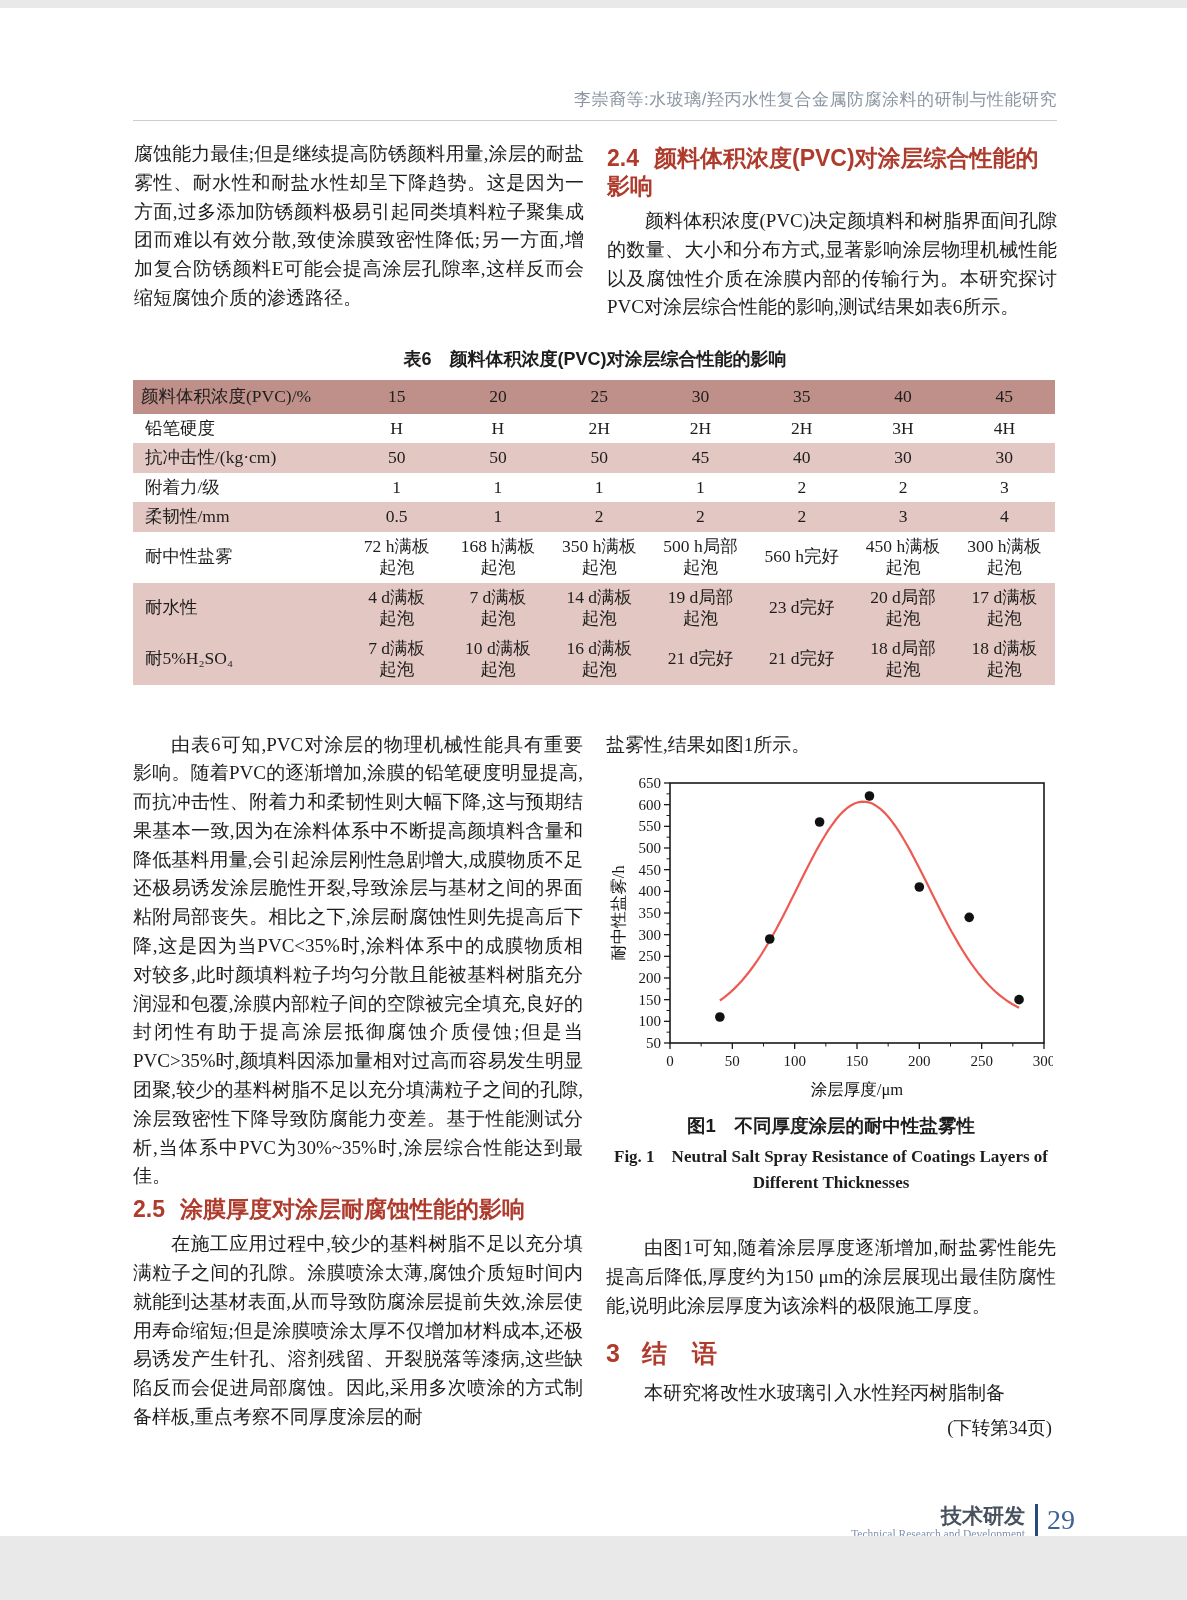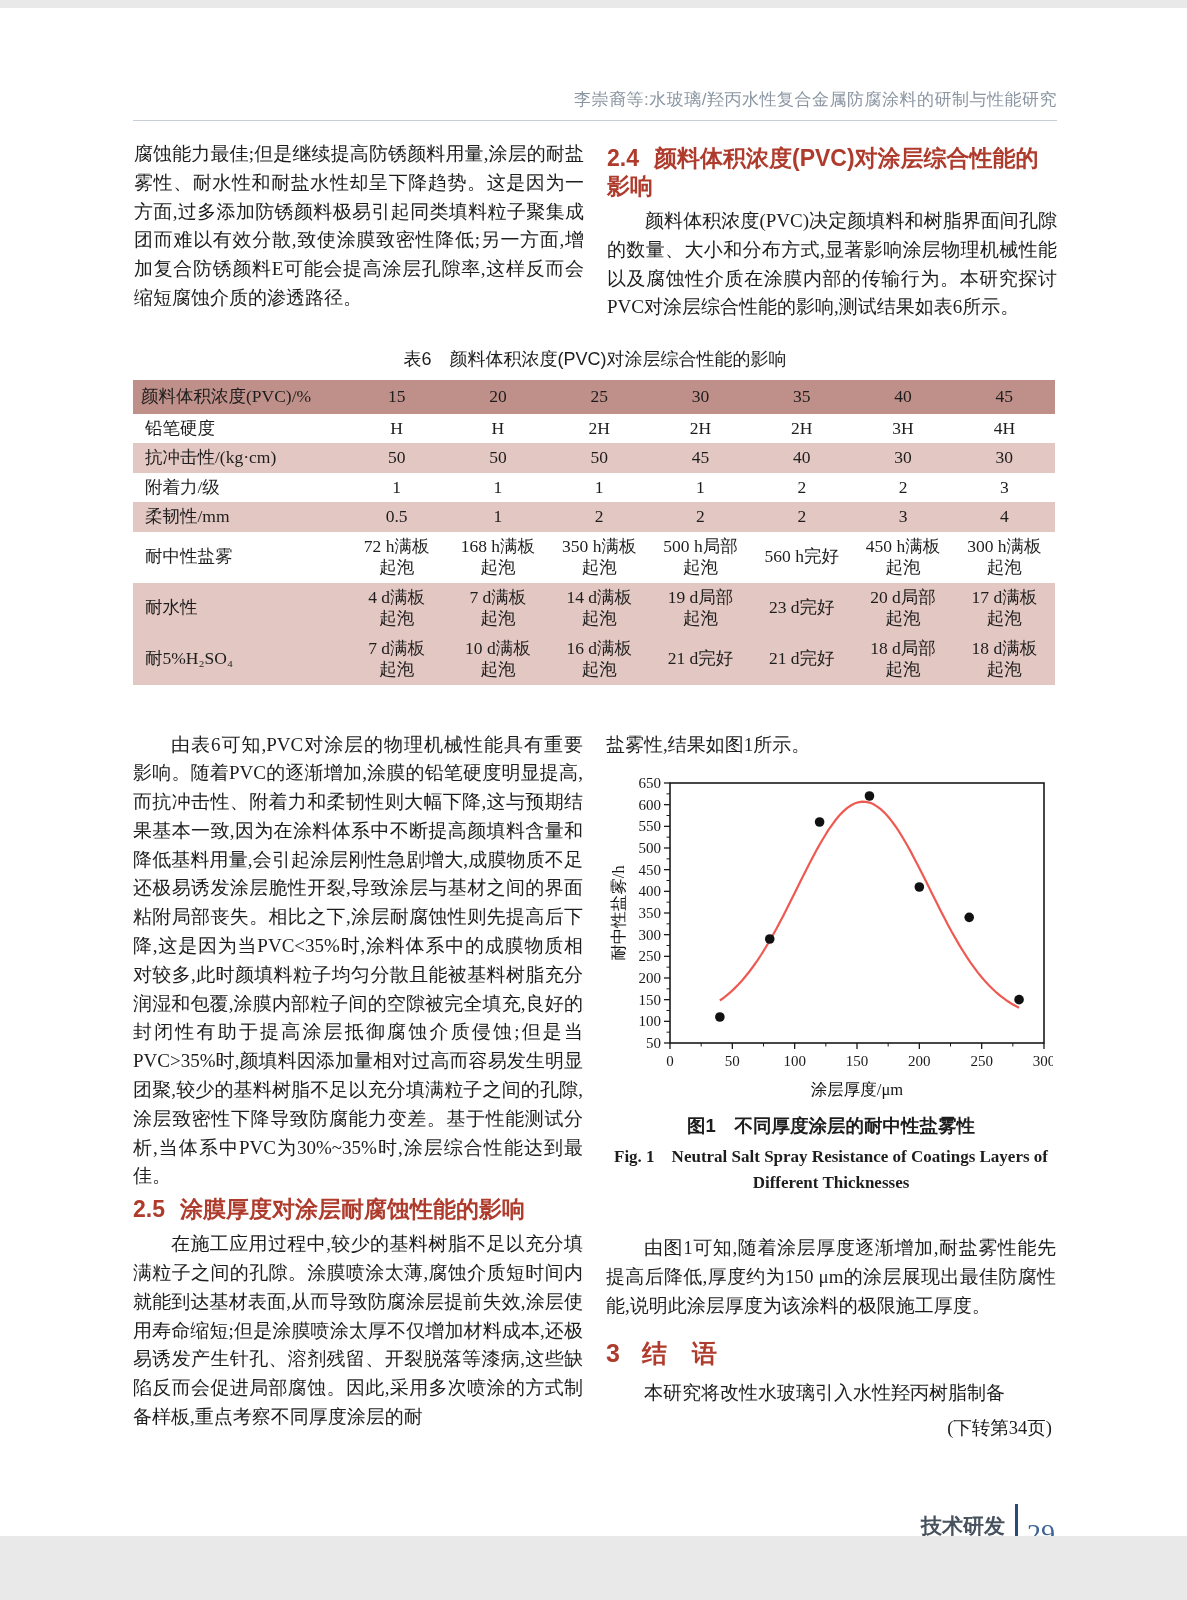--- a/index.html
+++ b/index.html
@@ -19,21 +19,21 @@
   .body-text{font-size:19px;line-height:28.8px;text-align:justify;margin:0;}
   .indent{text-indent:2em;}
 
   .sec-h{color:var(--heading-red,#ae3b2c);font-family:"Liberation Sans","DejaVu Sans",sans-serif;
         font-weight:bold;font-size:23px;margin:4px 0 7px 0;line-height:28px;}
   .sec-h .sec-num{margin-right:15px;}
   .sec-h.big{font-size:25px;margin:18px 0 12px 0;}
   .sec-h.big .sec-num{margin-right:22px;}
 
   .tbl-caps{margin-top:17px;text-align:center;}
-  .tbl-cap-zh{font-family:"Liberation Sans","DejaVu Sans",sans-serif;font-weight:normal;font-size:18px;}
+  .tbl-cap-zh{font-family:"Liberation Sans","DejaVu Sans",sans-serif;font-weight:bold;font-size:18px;}
   .tbl-cap-en{font-weight:bold;font-size:16.5px;margin-top:4px;}
 
   table.pvc{margin-top:9px;width:922px;border-collapse:collapse;table-layout:fixed;}
   table.pvc td{text-align:center;font-size:17.5px;line-height:21.5px;padding:4px 3px;
         white-space:pre-line;vertical-align:middle;}
   table.pvc td.row-label{text-align:left;padding-left:12px;white-space:nowrap;}
   table.pvc tr.hdr td{background:var(--table-header-bg,#bf9089);padding:6px 8px;}
   table.pvc tr.stripe td{background:var(--table-stripe-bg,#e3c7c2);}
   table.pvc col.c0{width:213px;}
 
@@ -41,21 +41,21 @@
   .fig-chart{display:block;margin:0 0 0 2px;}
   .tick{font:15px "Liberation Serif","DejaVu Serif",serif;fill:#1a1a1a;}
   .axis-label{font:16.5px "Liberation Serif","DejaVu Serif",serif;fill:#111;}
   .fig-cap-zh{text-align:center;font-family:"Liberation Sans","DejaVu Sans",sans-serif;
         font-weight:bold;font-size:18.5px;margin-top:8px;}
   .fig-cap-en{text-align:center;font-weight:bold;font-size:17px;line-height:26px;margin-top:6px;}
 
   .para-fig{margin-top:38px;}
   .cont-note{text-align:right;font-size:18.5px;margin-top:8px;padding-right:4px;}
 
-  .footer{position:absolute;top:1496px;right:132px;display:flex;align-items:flex-end;}
+  .footer{position:absolute;top:1496px;right:112px;display:flex;align-items:flex-start;}
   .f-labels{text-align:right;margin-right:10px;}
   .f-zh{font-family:"Liberation Sans","DejaVu Sans",sans-serif;font-weight:bold;font-size:21px;
         color:var(--footer-zh,#47525e);line-height:1.15;}
   .f-en{font-size:11.5px;color:var(--footer-en,#7d91ad);}
   .f-bar{width:3px;height:46px;background:var(--footer-bar,#2b4a7b);margin-right:9px;}
   .f-num{font-size:28px;color:var(--footer-blue,#3d6296);}
 </style>
 </head>
 <body>
 

